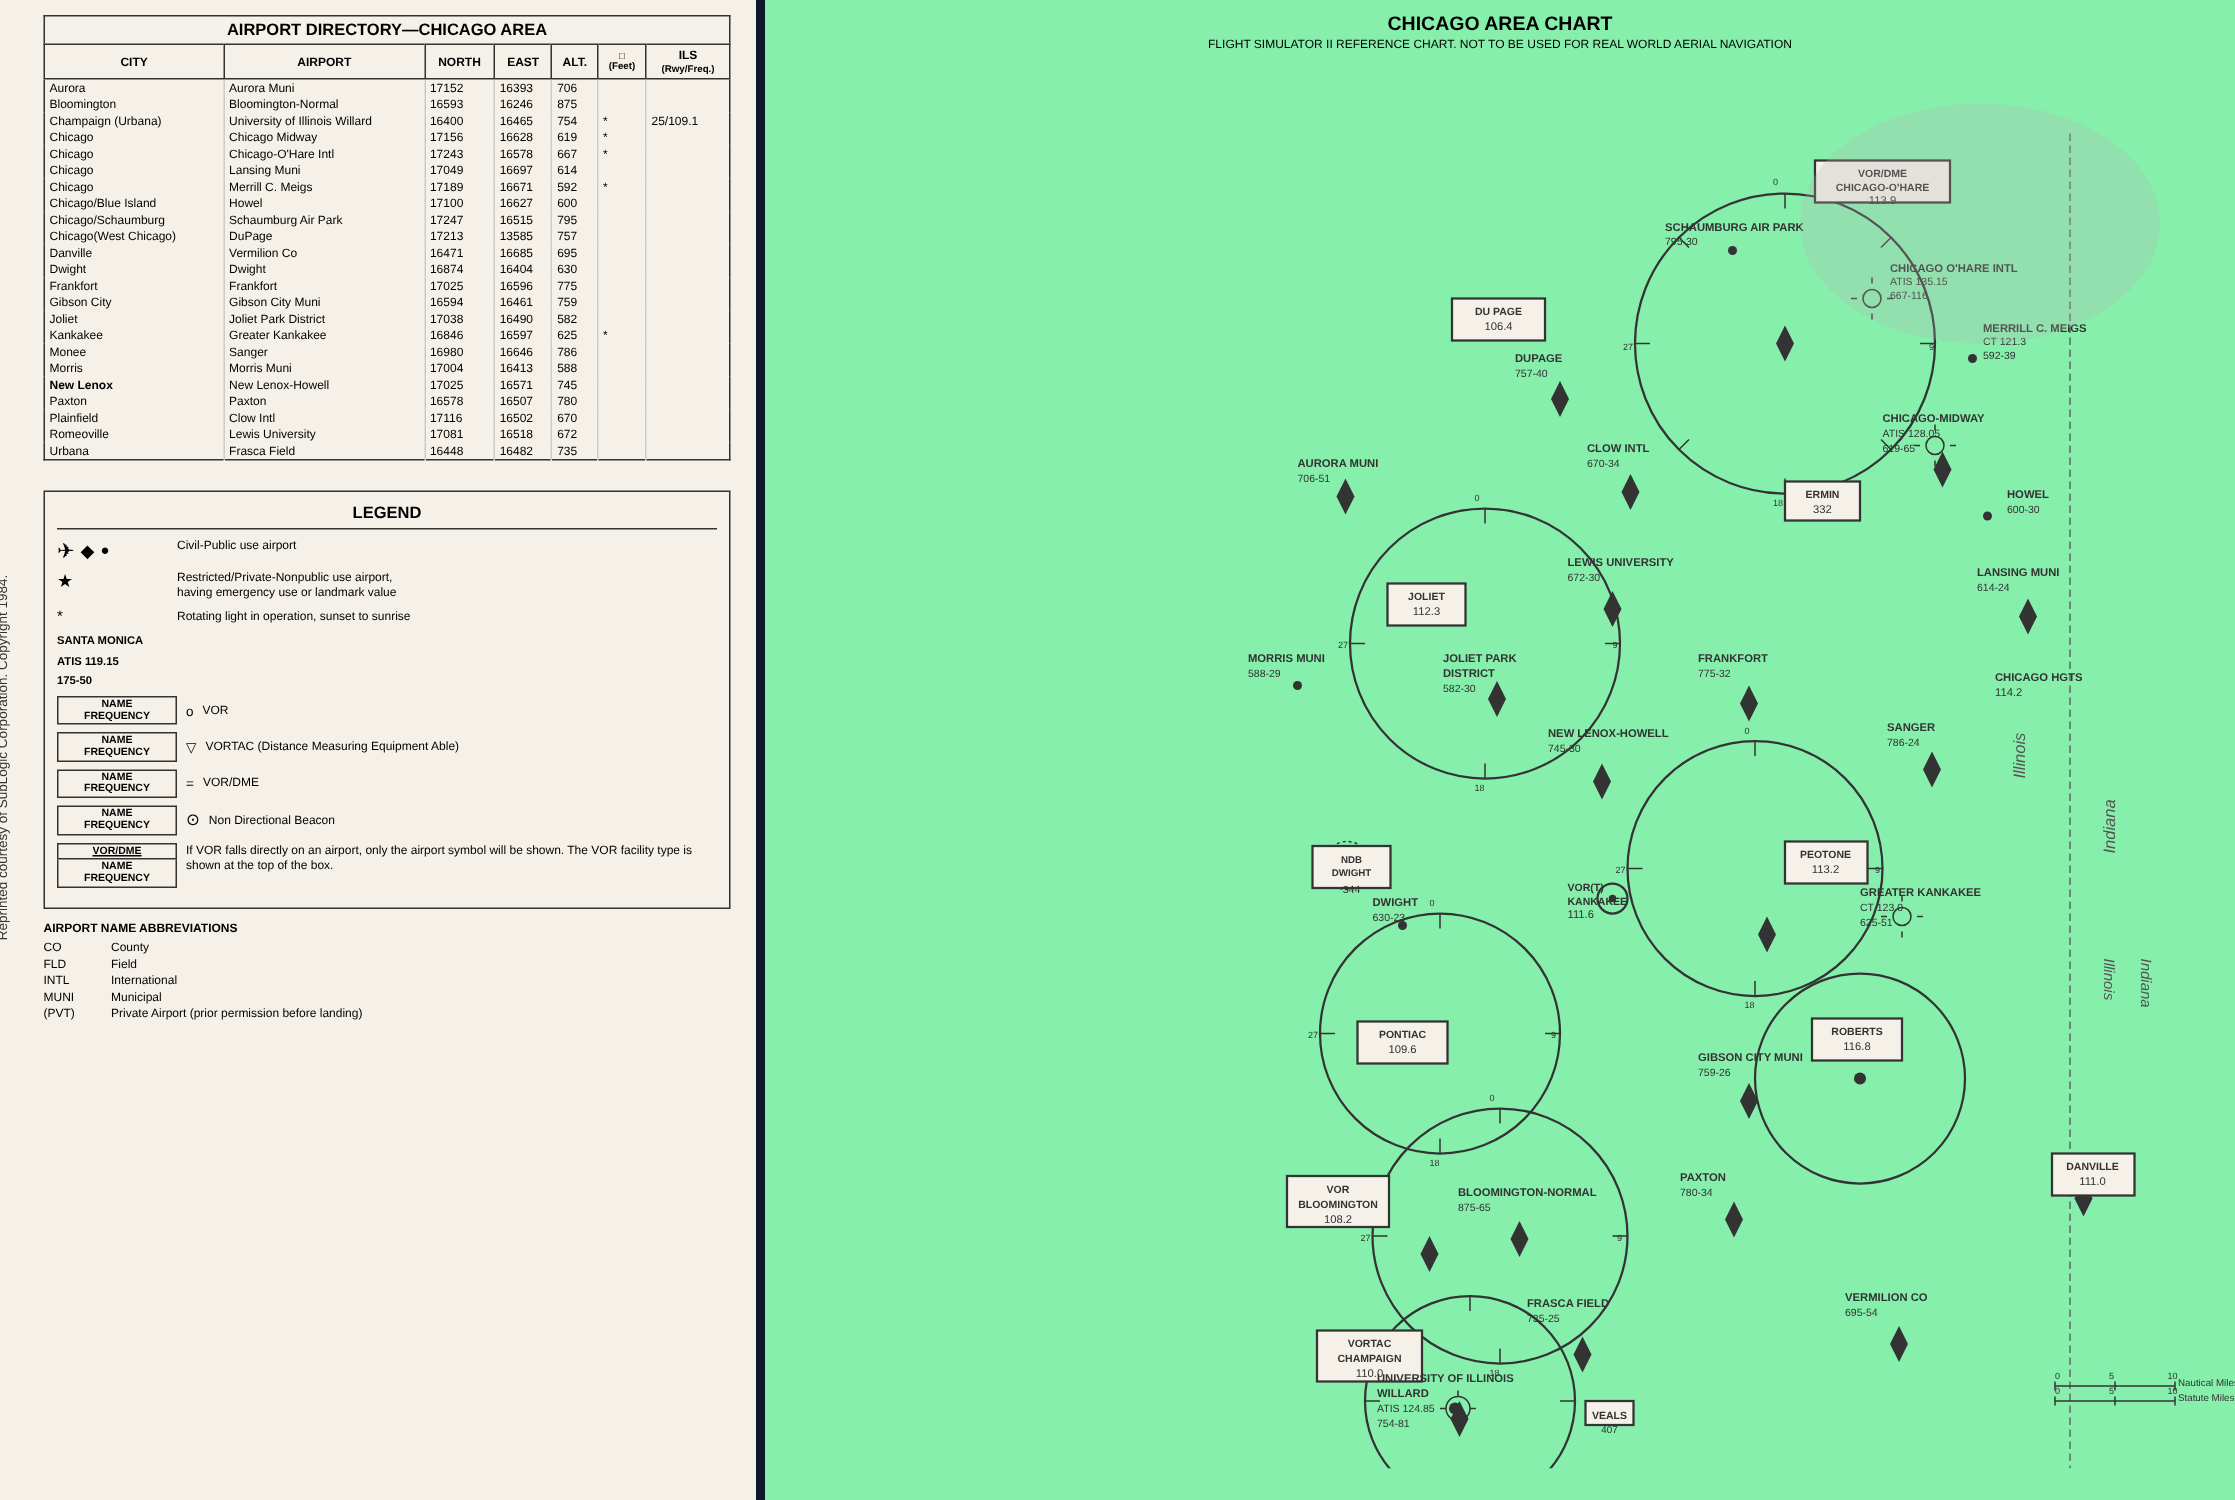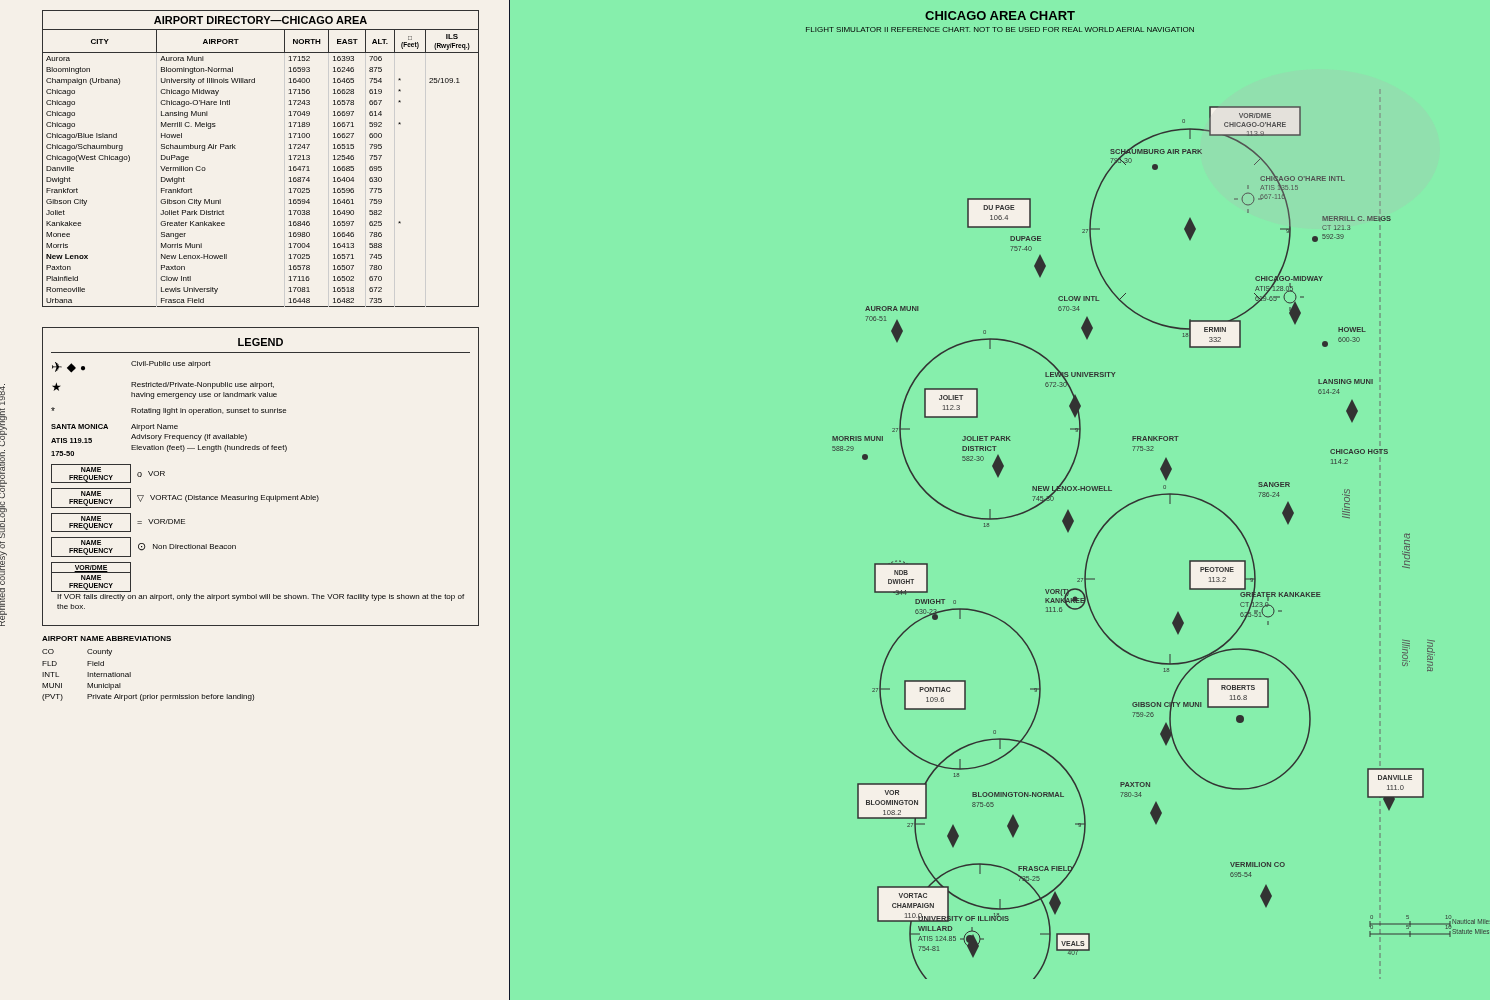--- a/index.html
+++ b/index.html
@@ -8,23 +8,23 @@
       height: 1000px;
       background: #f5f0e8;
       font-family: Arial, Helvetica, sans-serif;
       display: flex;
       overflow: hidden;
     }
     .left-panel {
       width: 510px;
       height: 1000px;
       background: #f5f0e8;
-      border-right: 1px solid #0f172a;
+      border-right: 6px solid #0f172a;
       position: relative;
-      padding: 10px 30px;
+      padding: 10px 17px;
       overflow: hidden;
     }
     .right-panel {
       width: 980px;
       height: 1000px;
       background: #86efac;
       position: relative;
       overflow: hidden;
     }
     
@@ -286,21 +286,21 @@
             <td>17247</td>
             <td>16515</td>
             <td>795</td>
             <td></td>
             <td></td>
           </tr>
           <tr>
             <td style="font-weight: normal;">Chicago(West Chicago)</td>
             <td style="font-style: normal;">DuPage</td>
             <td>17213</td>
-            <td>12546</td>
+            <td>13585</td>
             <td>757</td>
             <td></td>
             <td></td>
           </tr>
           <tr>
             <td style="font-weight: normal;">Danville</td>
             <td style="font-style: normal;">Vermilion Co</td>
             <td>16471</td>
             <td>16685</td>
             <td>695</td>
@@ -444,25 +444,20 @@
       </div>
       <div class="legend-desc">Rotating light in operation, sunset to sunrise</div>
     </div>
 
     <div class="legend-row">
       <div class="legend-symbol" style="flex-direction:column;align-items:flex-start;font-size:7.5px;font-weight:bold;line-height:1.3;">
         <span>SANTA MONICA</span>
         <span>ATIS 119.15</span>
         <span>175-50</span>
       </div>
-      <div class="legend-desc">
-        Airport Name<br>
-        Advisory Frequency (if available)<br>
-        Elevation (feet) — Length (hundreds of feet)
-      </div>
     </div>
 
     <div class="legend-box-row">
       <div class="legend-box-wrap">
         <div class="legend-box">NAME<br>FREQUENCY</div>
       </div>
       <span style="margin:0 6px;font-size:9px;">o</span>
       <div class="legend-desc">VOR</div>
     </div>
 
@@ -483,21 +478,21 @@
     </div>
 
     <div class="legend-box-row">
       <div class="legend-box-wrap">
         <div class="legend-box">NAME<br>FREQUENCY</div>
       </div>
       <span style="margin:0 6px;font-size:11px;">⊙</span>
       <div class="legend-desc">Non Directional Beacon</div>
     </div>
 
-    <div class="legend-box-row" style="align-items:flex-start;flex-direction:column;">
+    <div class="legend-box-row" style="align-items:flex-start;">
       <div class="legend-box-wrap" style="min-width:80px;">
         <div class="legend-box" style="text-decoration:underline;">VOR/DME</div>
         <div class="legend-box" style="border-top:none;">NAME<br>FREQUENCY</div>
       </div>
       <div class="legend-desc" style="margin-left:6px;">If VOR falls directly on an airport, only the airport symbol will be shown. The VOR facility type is shown at the top of the box.</div>
     </div>
   </div>
 
   <div class="abbrev-section">
     <div class="abbrev-title">AIRPORT NAME ABBREVIATIONS</div>

